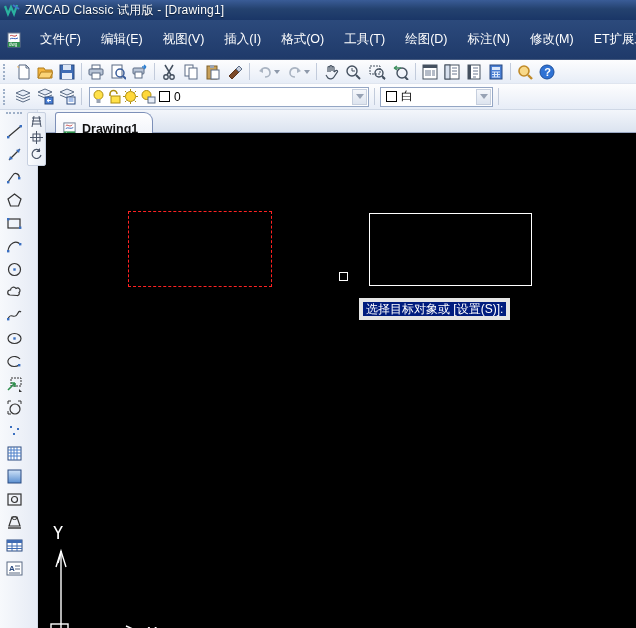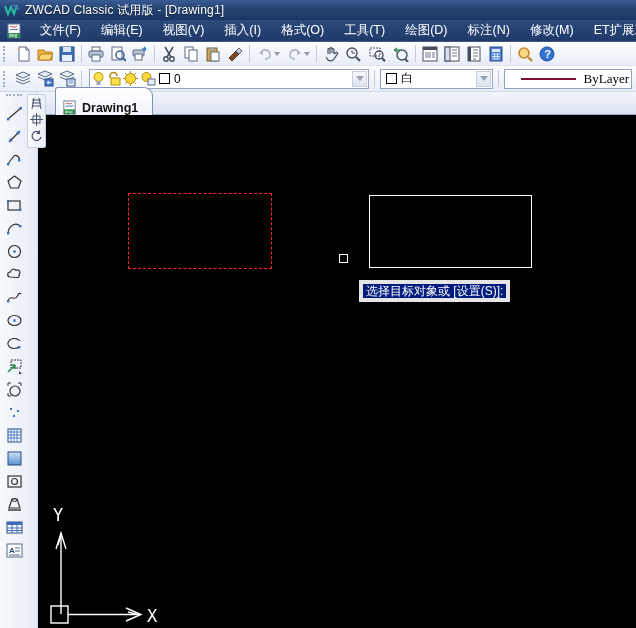--- a/index.html
+++ b/index.html
@@ -7,21 +7,21 @@
   body { font-family:"Liberation Sans","DejaVu Sans",sans-serif; font-size:12px; }
   #window { position:relative; width:636px; height:628px; background:#e9eef7; overflow:hidden; }
 
   
   .titlebar { height:20px; background:linear-gradient(180deg,#3a5c97 0%,#24426f 45%,#1a3667 100%);
     display:flex; align-items:center; padding:0 4px; color:#fff; }
   .titlebar .tlogo { width:16px; height:14px; margin-right:5px; flex:none; }
   .titlebar .ttext { font-size:12px; letter-spacing:.2px; white-space:nowrap; text-shadow:0 1px 1px rgba(0,0,0,.5); }
 
   
-  .menubar { height:22px; background:linear-gradient(180deg,#2c4a7c,#1f3a6a); display:flex; align-items:center;
+  .menubar { height:40px; background:linear-gradient(180deg,#2c4a7c,#1f3a6a); display:flex; align-items:center;
     padding:8px 4px; color:#fff; white-space:nowrap; overflow:hidden; border-bottom:1px solid #44597f; }
   .menubar .dwgdoc { margin:0 8px 0 2px; flex:none; }
   .menubar .mitem { padding:3px 10px; font-size:12.5px; cursor:default; flex:none; }
 
   
   .tbrow { display:flex; align-items:center; background:linear-gradient(180deg,#fdfdfe,#e7edf7); }
   .tbrow1 { height:24px; border-bottom:1px solid #dfe5ef; }
   .tbrow2 { height:26px; border-bottom:1px solid #cfd8e6; }
   .grip { width:5px; height:16px; border-left:2px dotted #9fb0c8; margin:0 4px 0 3px; flex:none; }
   .tsep { width:1px; height:17px; background:#c2cbdb; margin:0 3px; flex:none; }
@@ -55,21 +55,21 @@
     display:flex; align-items:center; justify-content:center; padding:0; }
   .minitb { position:absolute; left:27px; top:2px; width:19px; padding:2px 0;
     background:linear-gradient(90deg,#fbfcfe,#e9eef6); border:1px solid #c7d0e0; border-radius:2px;
     display:flex; flex-direction:column; align-items:center; z-index:4; }
   button.mtbtn { width:15px; height:16px; border:none; background:transparent; padding:0; color:#4a5568;
     font-size:11px; line-height:14px; }
 
   .docarea { position:absolute; left:38px; top:0; right:0; height:536px; }
   .tabbar { height:23px; background:linear-gradient(180deg,#f3f6fb,#dbe3f0); position:relative;
     border-bottom:1px solid #9aa8c4; display:flex; align-items:flex-end; }
-  .doctab { margin-left:17px; height:28px; background:linear-gradient(180deg,#ffffff,#f2f5fa);
+  .doctab { margin-left:17px; height:21px; background:linear-gradient(180deg,#ffffff,#f2f5fa);
     border:1px solid #7d90b8; border-bottom:none; border-radius:3px 9px 0 0;
     display:flex; align-items:center; padding:12px 14px 0 6px; position:relative; top:1px; }
   .doctab .tabname { font-weight:bold; font-size:12.5px; color:#111; margin-left:5px; }
 
   
   .canvas { position:relative; height:513px; background:#000; overflow:hidden; }
   .cv-rect { position:absolute; background:transparent; }
   .prompt-tip { position:absolute; background:#001c7e; border:4px solid #e5e5e5; color:#fff;
     font-size:12px; line-height:14px; padding:0 3px; white-space:nowrap; }
   .ucs { position:absolute; left:6px; top:386px; }
@@ -321,24 +321,20 @@
 
     <div class="combo colorcombo">
       <span class="colorsw"></span>
       <span class="txt">白</span>
       <span class="arrowbox">
           <span class="ar"></span>
         </span>
     </div>
     <div class="tsep" style="margin:0 5px"></div>
 
-    <div class="combo ltcombo">
-      <span class="ltline"></span>
-      <span class="ltname">ByLayer</span>
-    </div>
   </div>
 
   <div class="main">
 
     <div class="dock">
       <div class="drawtb">
         <div class="gripH"></div>
         <button class="vtb">
             <svg width="17" height="17" viewBox="0 0 17 17">
               <path d="M2 14 L15 3" stroke="#333" stroke-width="1.2"></path>

